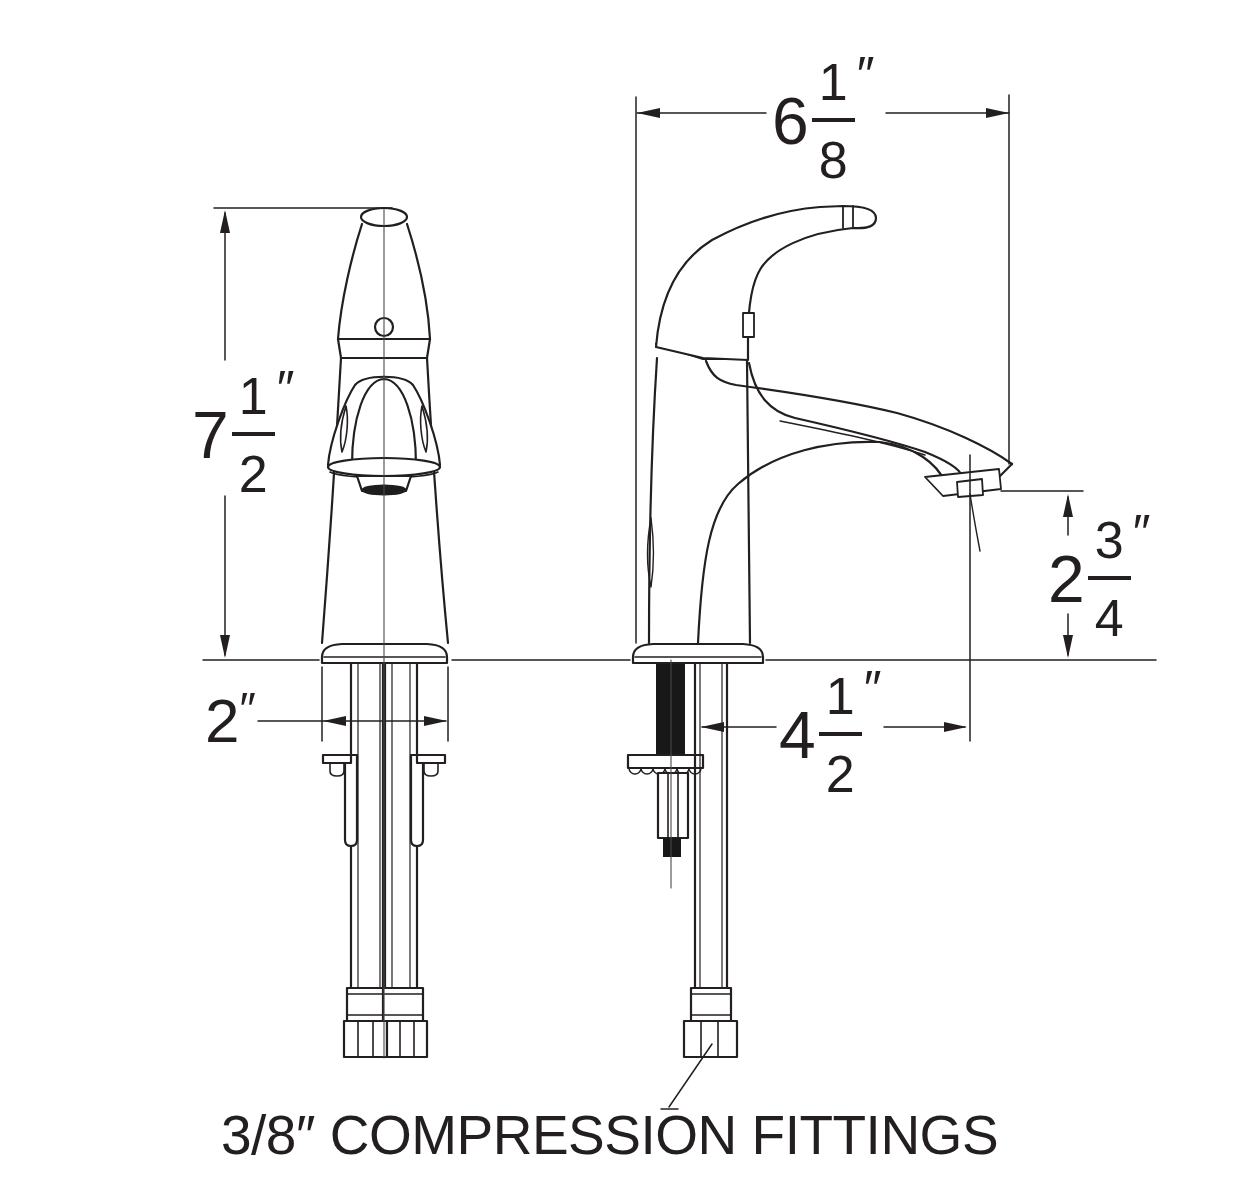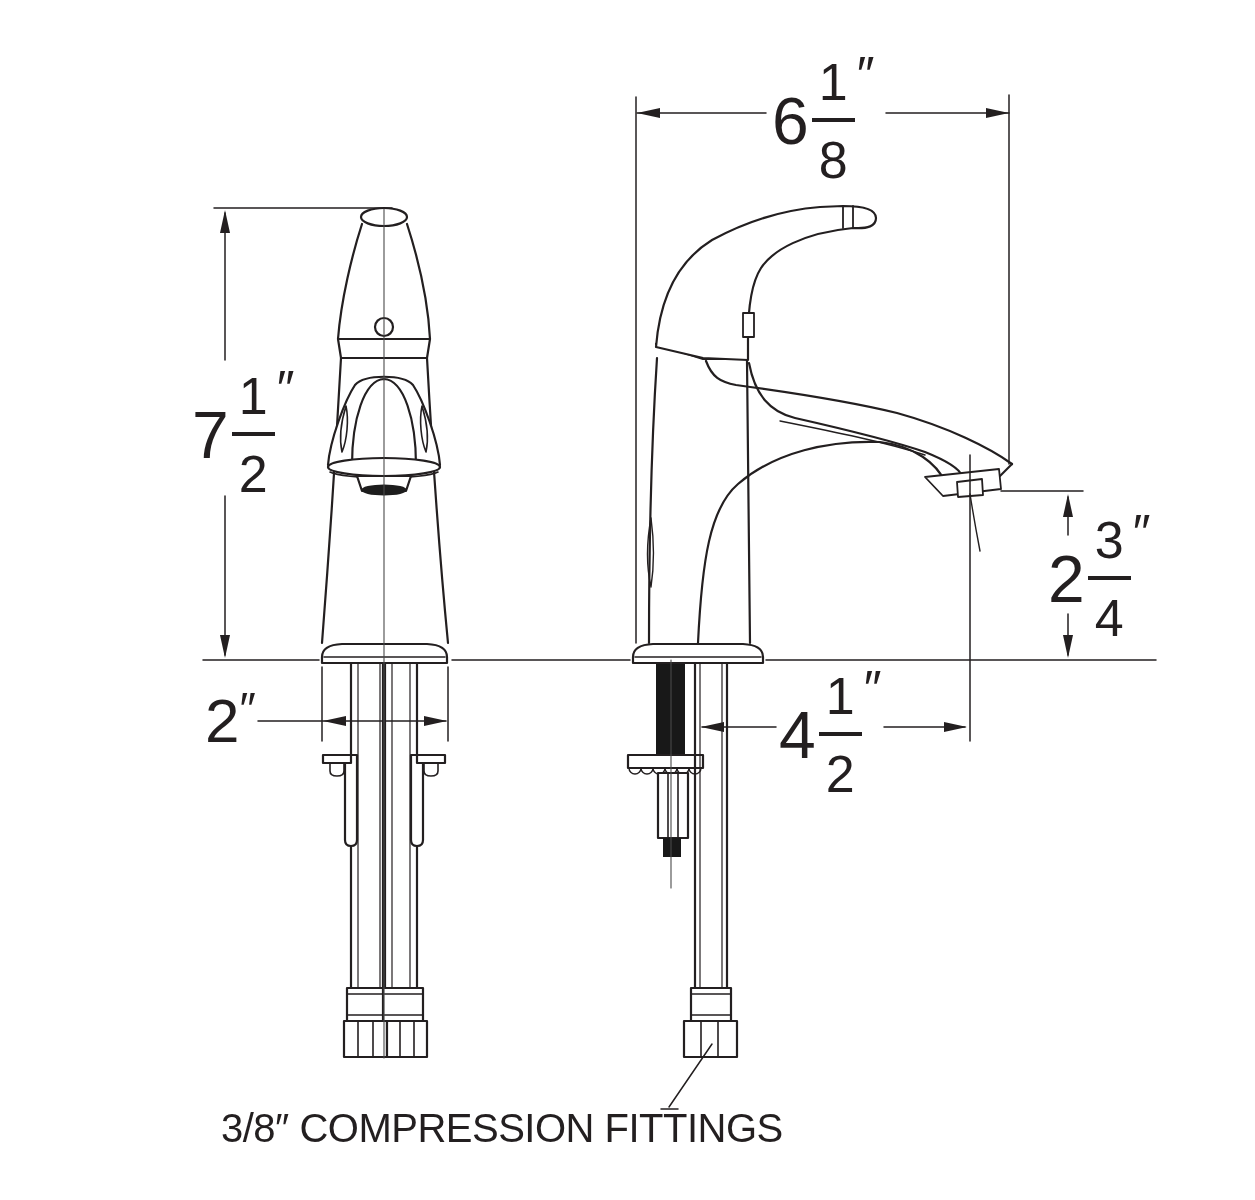--- a/index.html
+++ b/index.html
@@ -9,21 +9,21 @@
   }
   .canvas svg{position:absolute;left:0;top:0;}
   .dim{position:absolute;display:flex;align-items:center;white-space:nowrap;}
   .dim .whole{font-size:66px;line-height:1;letter-spacing:-2px;}
   .dim .frac{display:flex;flex-direction:column;align-items:center;font-size:52px;line-height:1;margin-left:5px;}
   .dim .frac .num{padding:0 7px 10px;border-bottom:4px solid #231f20;}
   .dim .frac .den{padding-top:12px;}
   .dim .unit{font-size:50px;line-height:1;align-self:flex-start;margin-top:-6px;margin-left:2px;}
   .dim.nofrac .whole{font-size:62px;}
   .dim.nofrac .unit{font-size:46px;margin-top:-4px;}
-  .note{position:absolute;font-size:40px;letter-spacing:-0.5px;white-space:nowrap;line-height:1;}
+  .note{position:absolute;font-size:55px;letter-spacing:-0.5px;white-space:nowrap;line-height:1;}
 </style>
 </head>
 <body>
 
 <div class="canvas">
 
 <svg width="1255" height="1200" viewBox="0 0 1255 1200">
   <g stroke="#231f20" stroke-width="2.2" fill="none" stroke-linecap="round" stroke-linejoin="round">
 
     <g>

